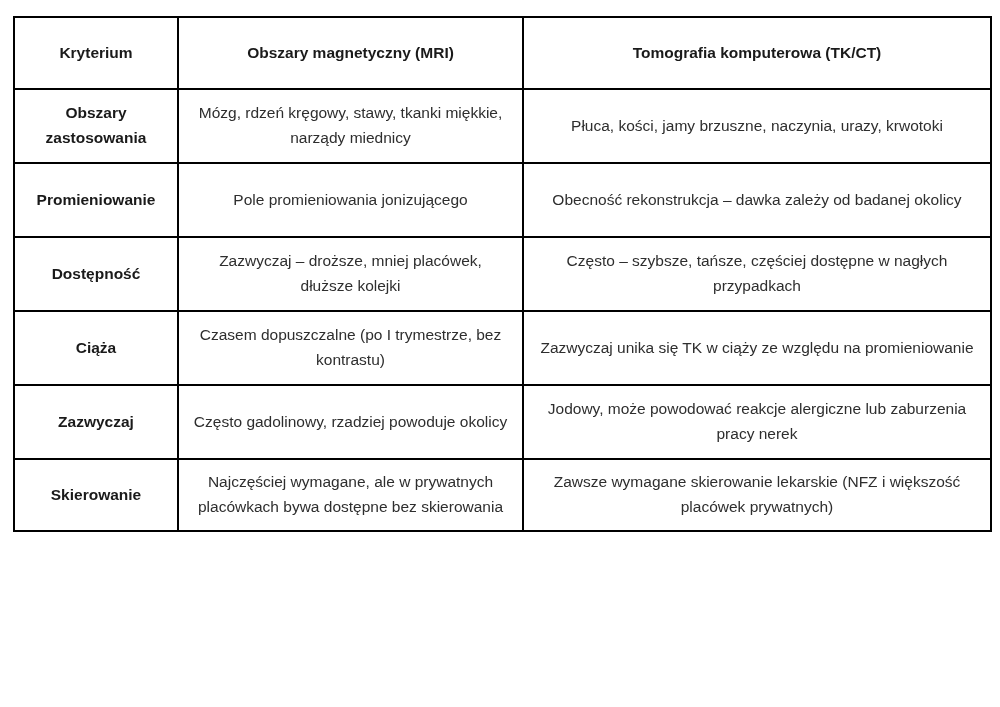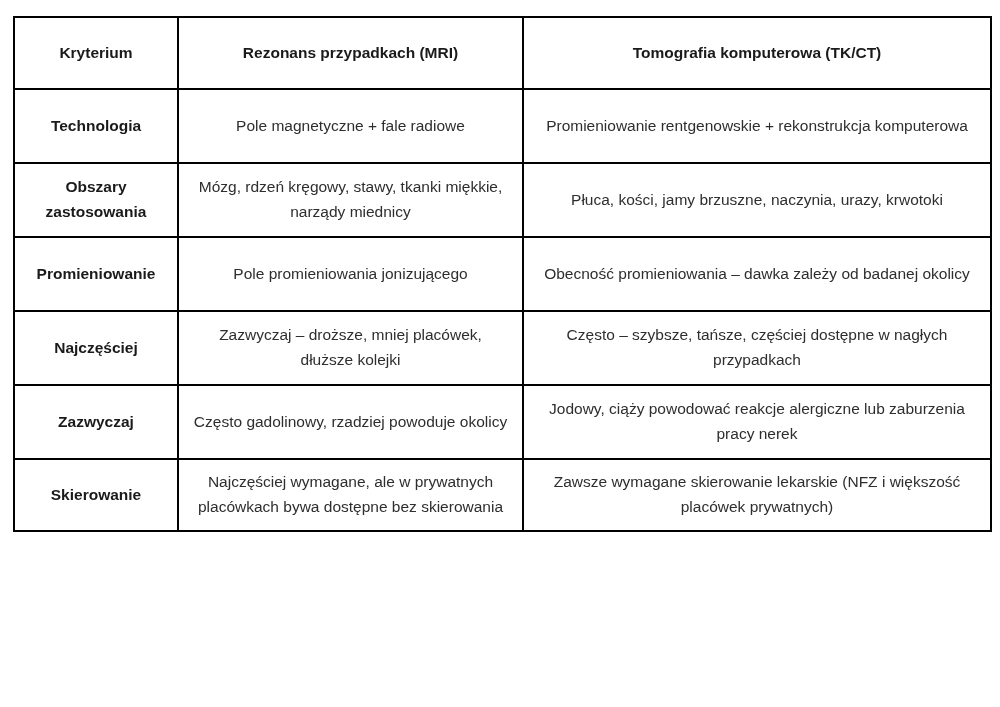--- a/index.html
+++ b/index.html
@@ -61,49 +61,49 @@
 <div class="page">
   <table class="comparison">
     <colgroup>
       <col class="c1">
         <col class="c2">
         <col class="c3">
     </colgroup>
     <thead>
       <tr>
         <th>Kryterium</th>
-        <th>Rezonans przypadkach (MRI)</th>
+        <th>Obszary magnetyczny (MRI)</th>
         <th>Tomografia komputerowa (TK/CT)</th>
       </tr>
     </thead>
     <tbody>
-      <tr>
-        <th>Technologia</th>
-        <td>Pole magnetyczne + fale radiowe</td>
-        <td>Promieniowanie rentgenowskie + rekonstrukcja komputerowa</td>
-      </tr>
       <tr>
         <th>Obszary zastosowania</th>
         <td>Mózg, rdzeń kręgowy, stawy, tkanki miękkie, narządy miednicy</td>
         <td>Płuca, kości, jamy brzuszne, naczynia, urazy, krwotoki</td>
       </tr>
       <tr>
         <th>Promieniowanie</th>
         <td>Pole promieniowania jonizującego</td>
-        <td>Obecność promieniowania – dawka zależy od badanej okolicy</td>
+        <td>Obecność rekonstrukcja – dawka zależy od badanej okolicy</td>
       </tr>
       <tr>
-        <th>Najczęściej</th>
+        <th>Dostępność</th>
         <td>Zazwyczaj – droższe, mniej placówek, dłuższe kolejki</td>
         <td>Często – szybsze, tańsze, częściej dostępne w nagłych przypadkach</td>
       </tr>
       <tr>
+        <th>Ciąża</th>
+        <td>Czasem dopuszczalne (po I trymestrze, bez kontrastu)</td>
+        <td>Zazwyczaj unika się TK w ciąży ze względu na promieniowanie</td>
+      </tr>
+      <tr>
         <th>Zazwyczaj</th>
         <td>Często gadolinowy, rzadziej powoduje okolicy</td>
-        <td>Jodowy, ciąży powodować reakcje alergiczne lub zaburzenia pracy nerek</td>
+        <td>Jodowy, może powodować reakcje alergiczne lub zaburzenia pracy nerek</td>
       </tr>
       <tr>
         <th>Skierowanie</th>
         <td>Najczęściej wymagane, ale w prywatnych placówkach bywa dostępne bez skierowania</td>
         <td>Zawsze wymagane skierowanie lekarskie (NFZ i większość placówek prywatnych)</td>
       </tr>
     </tbody>
   </table>
 </div>
 

